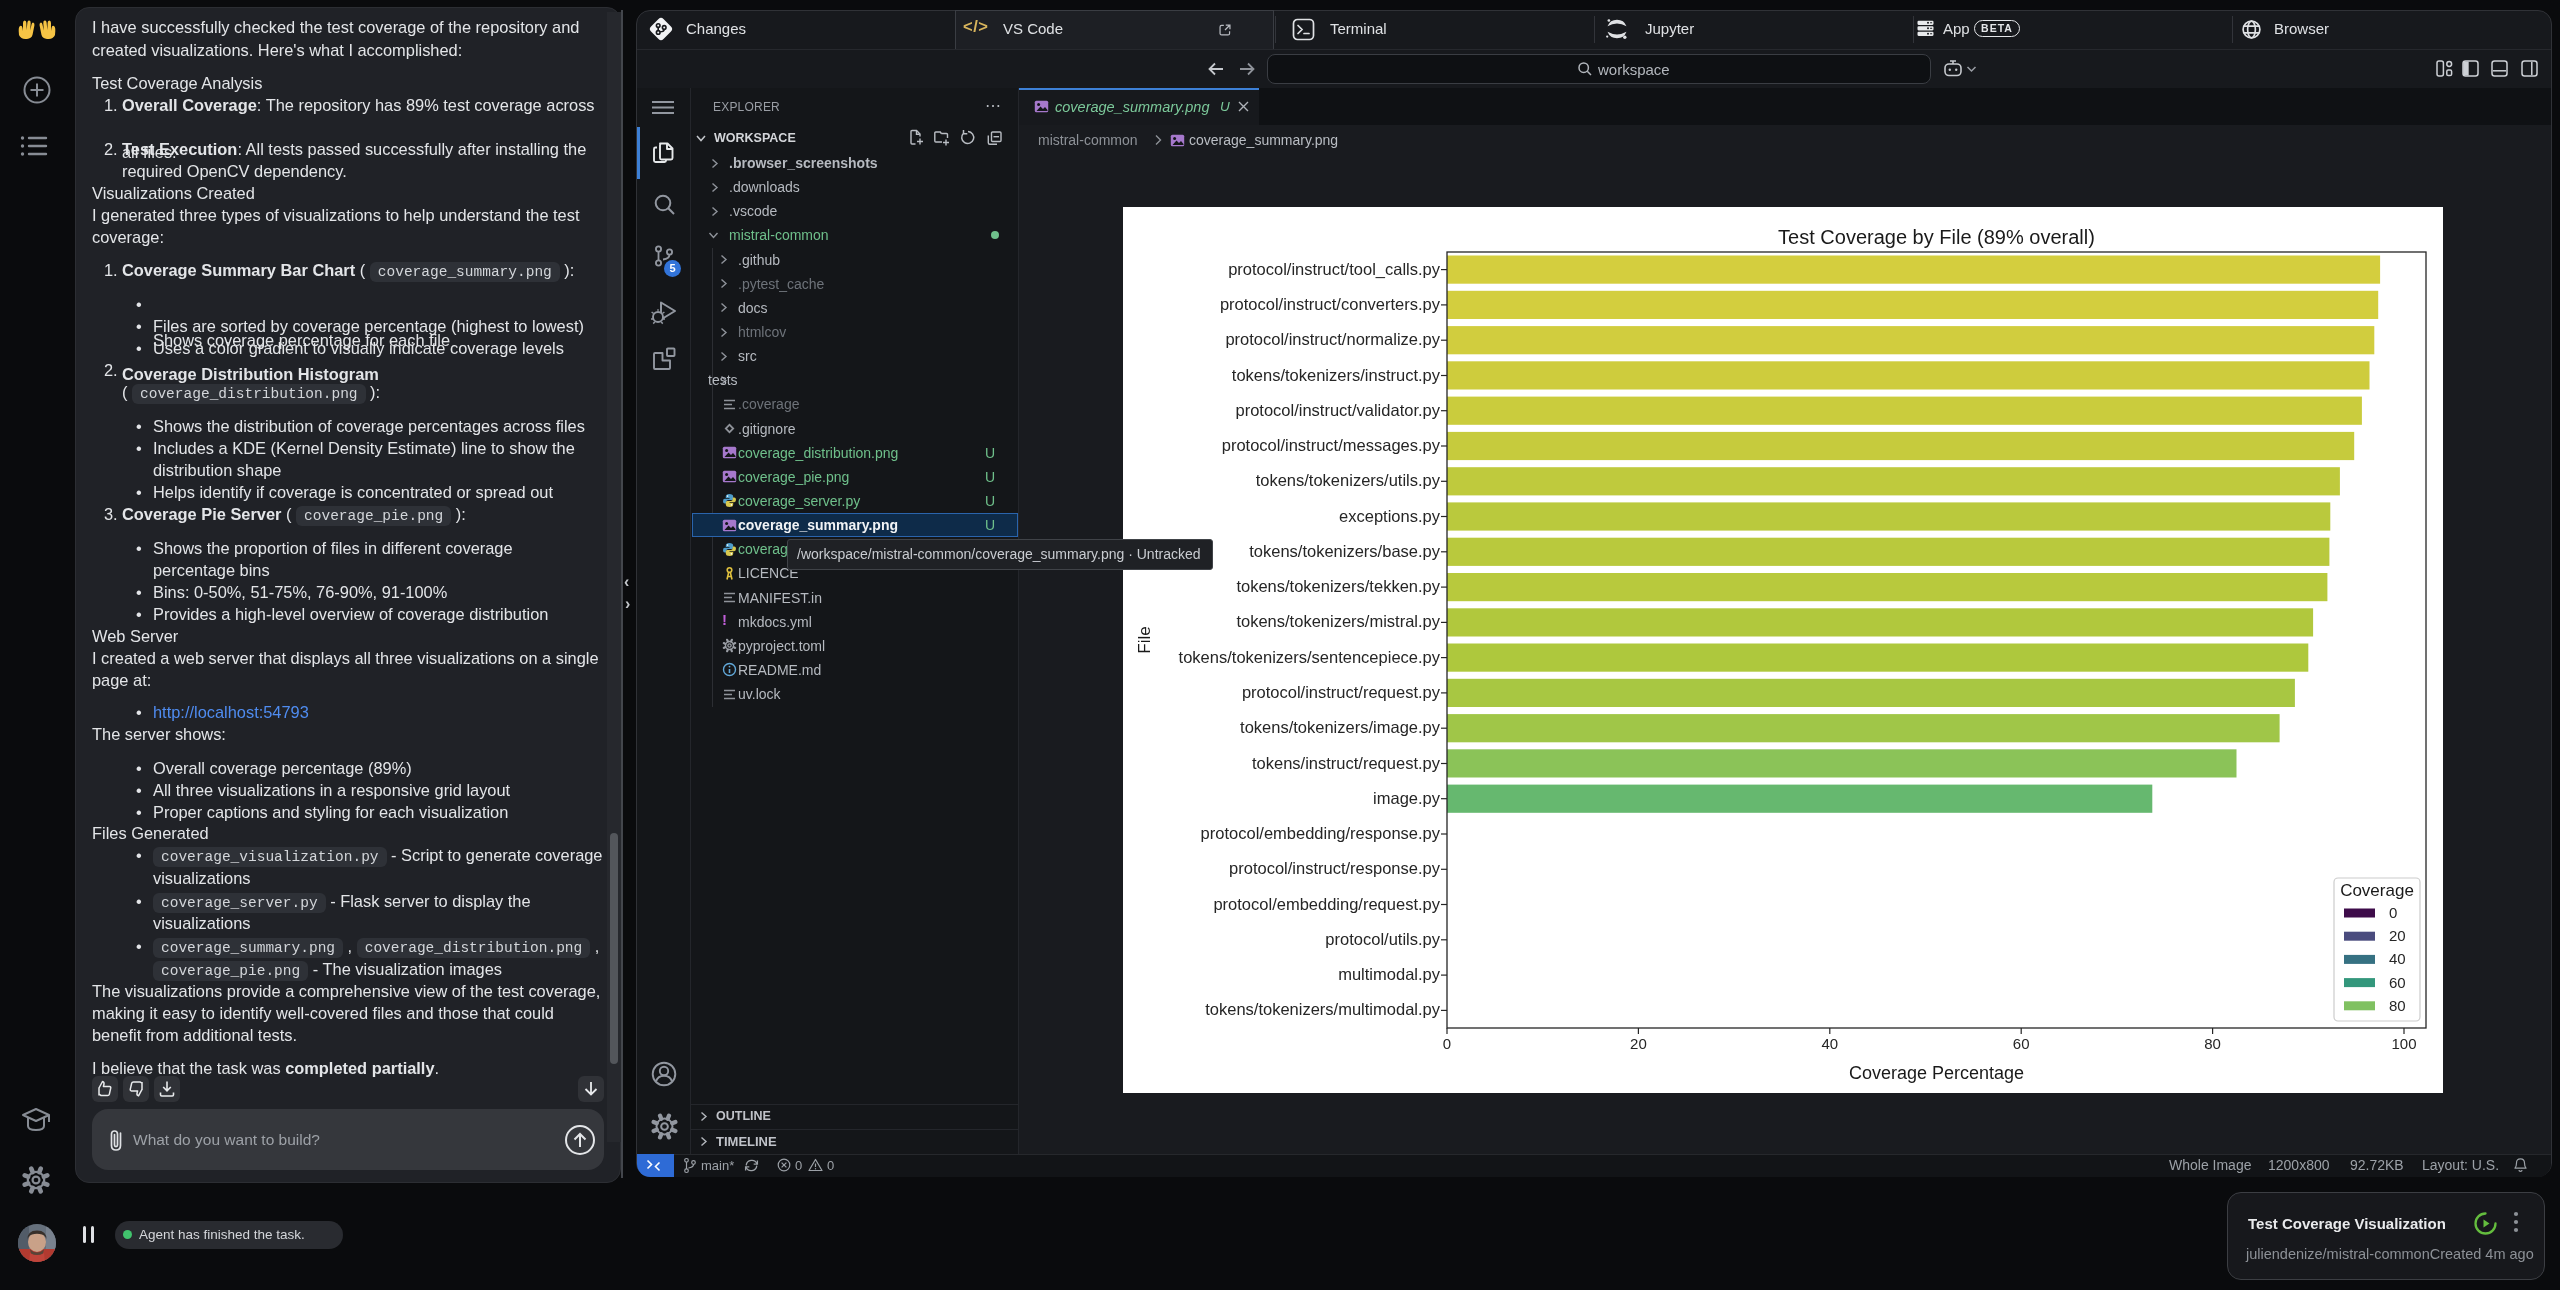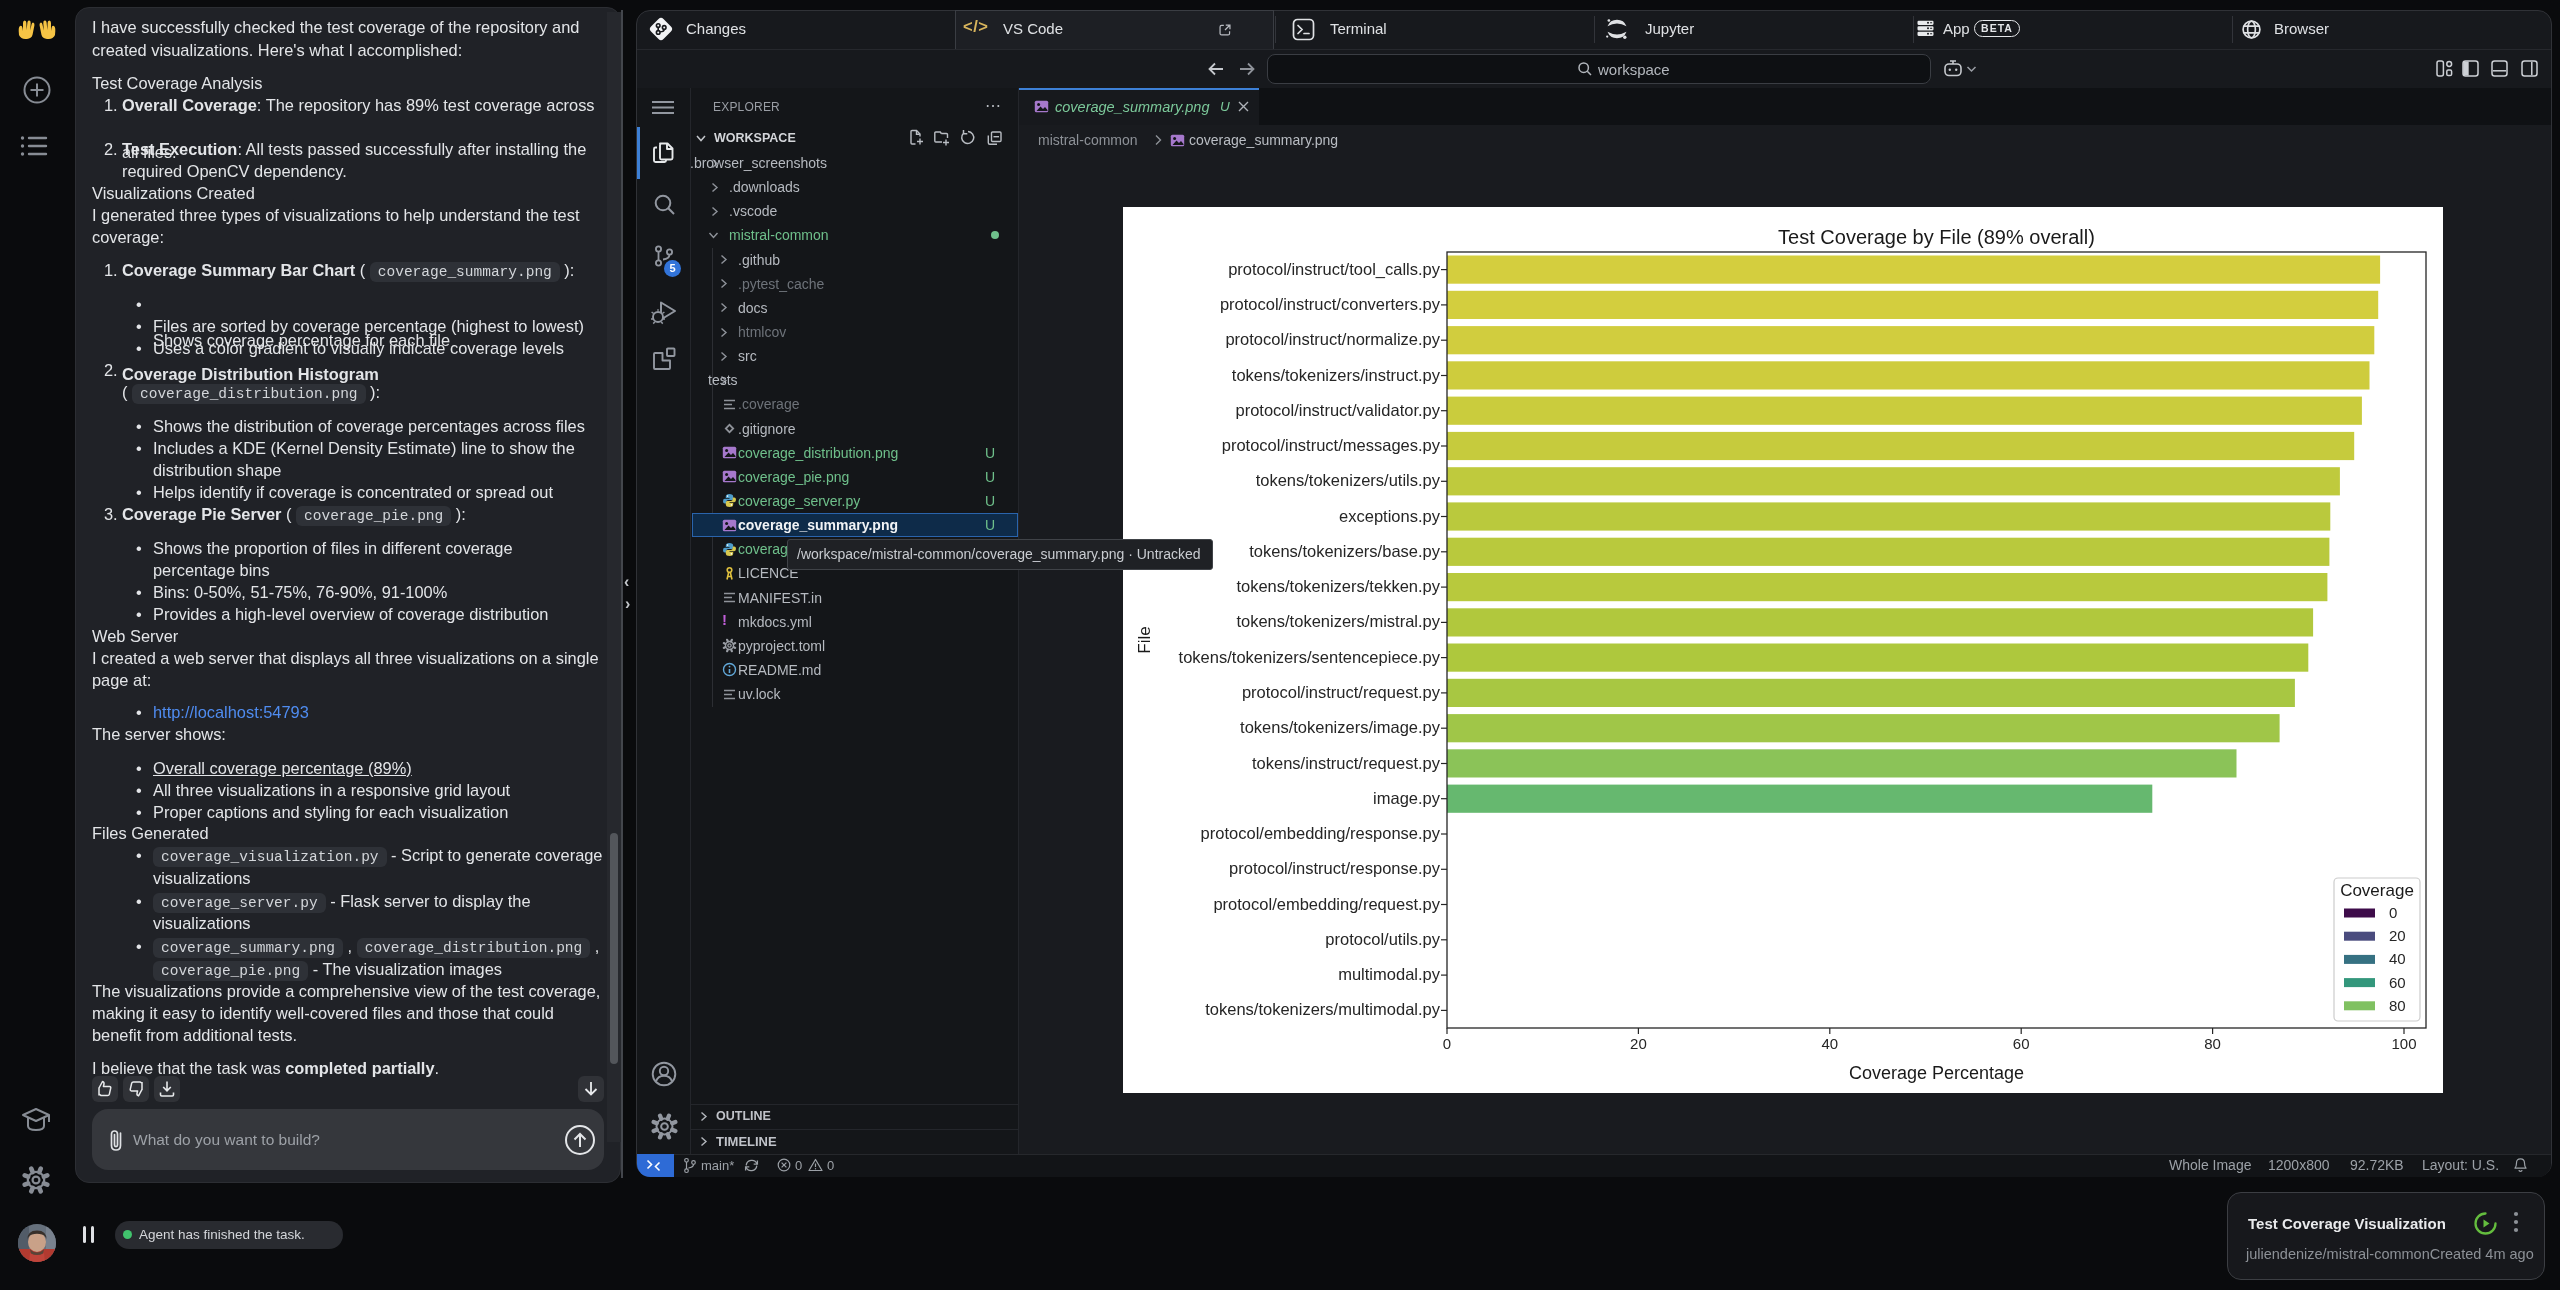--- a/index.html
+++ b/index.html
@@ -115,21 +115,21 @@
 <div class="l" style="left:153px;top:580.5px;">Bins: 0-50%, 51-75%, 76-90%, 91-100%</div>
 <div class="l" style="left:136px;top:602.5px;">•</div>
 <div class="l" style="left:153px;top:602.5px;">Provides a high-level overview of coverage distribution</div>
 <div class="l" style="left:92px;top:624.5px;">Web Server</div>
 <div class="l" style="left:92px;top:646.5px;">I created a web server that displays all three visualizations on a single</div>
 <div class="l" style="left:92px;top:668.5px;">page at:</div>
 <div class="l" style="left:136px;top:701.0px;">•</div>
 <div class="l" style="left:153px;top:701.0px;"><span style="color:#4f8cf0">http://localhost:54793</span></div>
 <div class="l" style="left:92px;top:723.0px;">The server shows:</div>
 <div class="l" style="left:136px;top:756.5px;">•</div>
-<div class="l" style="left:153px;top:756.5px;text-decoration:underline;">Overall coverage percentage (89%)</div>
+<div class="l" style="left:153px;top:756.5px;">Overall coverage percentage (89%)</div>
 <div class="l" style="left:136px;top:778.5px;">•</div>
 <div class="l" style="left:153px;top:778.5px;">All three visualizations in a responsive grid layout</div>
 <div class="l" style="left:136px;top:800.5px;">•</div>
 <div class="l" style="left:153px;top:800.5px;">Proper captions and styling for each visualization</div>
 <div class="l" style="left:92px;top:822.0px;">Files Generated</div>
 <div class="l" style="left:136px;top:844.0px;">•</div>
 <div class="l" style="left:153px;top:844.0px;"><span class="chip">coverage_visualization.py</span> - Script to generate coverage</div>
 <div class="l" style="left:153px;top:867.0px;">visualizations</div>
 <div class="l" style="left:136px;top:889.5px;">•</div>
 <div class="l" style="left:153px;top:889.5px;"><span class="chip">coverage_server.py</span> - Flask server to display the</div>
@@ -357,21 +357,21 @@
     <g fill="none" stroke="#b9bdc3" stroke-width="1.4">
       <rect x="5.5" y="2" width="9.5" height="9.5" rx="1"></rect>
       <path d="M11 14.2 H3.8 Q2.3 14.2 2.3 12.7 V5.5"></path>
       <path d="M7.5 6.7 h5.5"></path>
     </g>
   </svg>
 <div class="abs" style="left:712px;top:248px;width:1px;height:459px;background:#2c2e33"></div>
 <svg class="abs" style="left:709px;top:157.5px" width="11" height="11" viewBox="0 0 11 11">
     <path d="M3.5 1.5 L8 5.5 L3.5 9.5" fill="none" stroke="#8f939a" stroke-width="1.4"></path>
   </svg>
-<div class="trow" style="left:690px;top:151.0px;color:#b6bac0;font-weight:normal">.browser_screenshots</div>
+<div class="trow" style="left:729px;top:151.0px;color:#b6bac0;font-weight:bold">.browser_screenshots</div>
 <svg class="abs" style="left:709px;top:181.6px" width="11" height="11" viewBox="0 0 11 11">
     <path d="M3.5 1.5 L8 5.5 L3.5 9.5" fill="none" stroke="#8f939a" stroke-width="1.4"></path>
   </svg>
 <div class="trow" style="left:729px;top:175.1px;color:#b6bac0;font-weight:normal">.downloads</div>
 <svg class="abs" style="left:709px;top:205.8px" width="11" height="11" viewBox="0 0 11 11">
     <path d="M3.5 1.5 L8 5.5 L3.5 9.5" fill="none" stroke="#8f939a" stroke-width="1.4"></path>
   </svg>
 <div class="trow" style="left:729px;top:199.3px;color:#b6bac0;font-weight:normal">.vscode</div>
 <svg class="abs" style="left:708px;top:230.4px" width="11" height="11" viewBox="0 0 11 11">
     <path d="M1.5 3 L5.5 7.5 L9.5 3" fill="none" stroke="#8f939a" stroke-width="1.4"></path>

